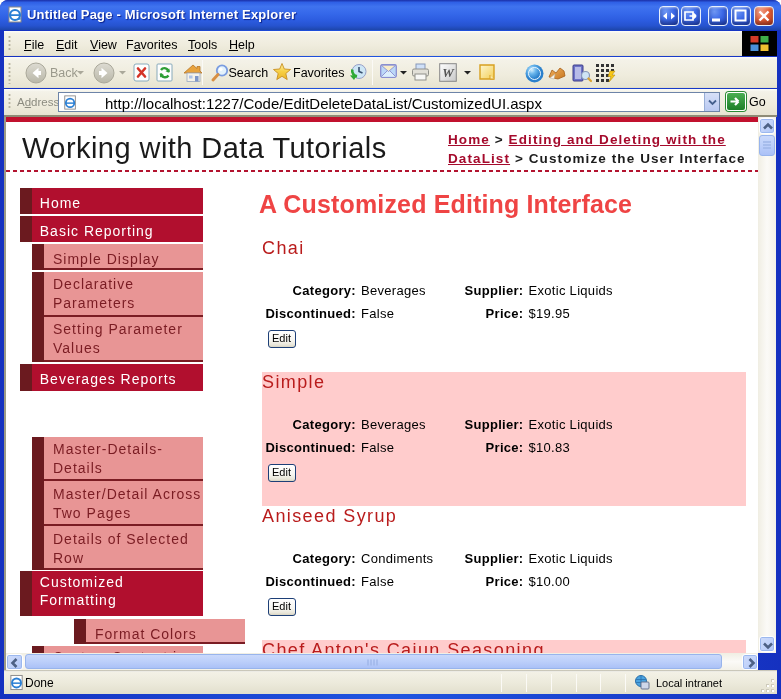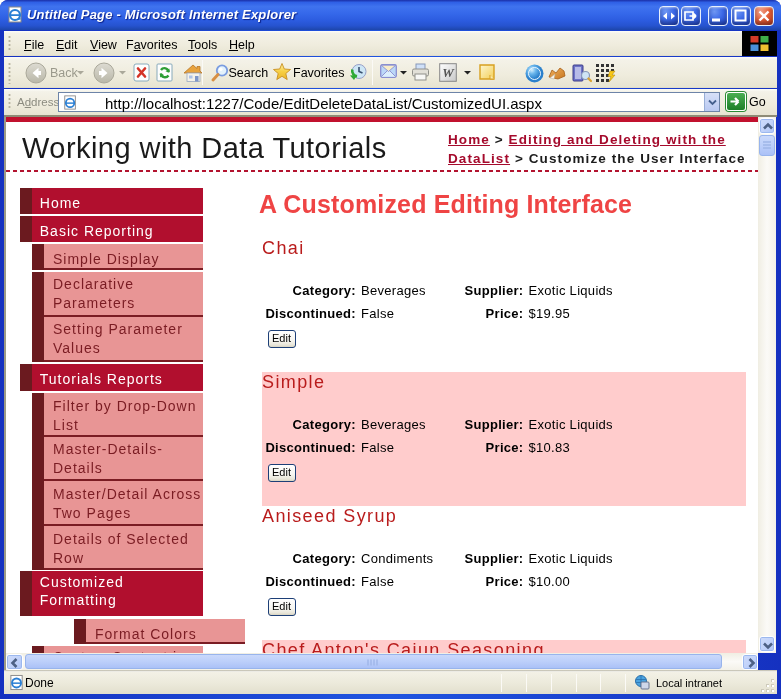--- a/index.html
+++ b/index.html
@@ -8,21 +8,21 @@
 .abs { position:absolute; }
 
 
 #frame { position:absolute; left:0; top:0; width:781px; height:699px;
   background:linear-gradient(90deg,#1531c0 0%,#2055e0 50%,#1531c0 100%);
   border-radius:8px 8px 0 0; }
 
 
 #titlebar { position:absolute; left:0; top:0; width:781px; height:30px;
   background:linear-gradient(180deg,#1a2fa8 0%,#2f60e6 8%,#3f73ef 22%,#3568ea 45%,#2c5ce0 68%,#2653cf 86%,#1d46ab 100%);
-  border-radius:8px 8px 0 0;font-style:italic; }
+  border-radius:8px 8px 0 0; }
 #titlebar .ttext { position:absolute; left:27px; top:7px; color:#fff; font-size:13px; font-weight:bold; letter-spacing:0.2px; text-shadow:1px 1px 1px #0a2089; }
 .wbtn { position:absolute; top:6px; width:20px; height:20px; border-radius:4px;
   border:1px solid #e8f0fc;
   background:radial-gradient(circle at 30% 25%, #6f97f2 0%, #3d6ae8 45%, #1f43c0 100%);
   box-shadow:inset 0 -3px 4px rgba(0,0,20,0.35), inset 0 1px 2px rgba(255,255,255,0.5); }
 .wbtn.close { background:radial-gradient(circle at 30% 25%, #f0a088 0%, #e25c35 50%, #bf3a13 100%); }
 .wbtn svg { position:absolute; left:-1px; top:-1px; }
 
 
 .bar { position:absolute; left:4px; width:773px; background:linear-gradient(180deg,#fdfdfa 0%,#f4f2e8 10%,#efecdd 60%,#e7e4d2 100%); }
@@ -359,25 +359,21 @@
   <div class="nav2" style="top:199.5px; height:45px;">
       <div class="blk"></div>
       <div class="txt" style="top:3.5px;">Setting Parameter<br>Values</div>
     </div>
   <div class="nav2" style="top:154.5px; height:45px;">
       <div class="blk"></div>
       <div class="txt" style="top:3.5px;">Declarative<br>Parameters</div>
     </div>
   <div class="nav1" style="top:247px; height:27px;">
       <div class="blk"></div>
-      <div class="txt" style="top:6px;">Tutorials Reports</div>
-    </div>
-  <div class="nav2" style="top:276px; height:43.5px;">
-      <div class="blk"></div>
-      <div class="txt" style="top:3.5px;">Filter by Drop-Down<br>List</div>
+      <div class="txt" style="top:6px;">Beverages Reports</div>
     </div>
   <div class="nav2" style="top:319.5px; height:44.8px;">
       <div class="blk"></div>
       <div class="txt" style="top:3.5px;">Master-Details-<br>Details</div>
     </div>
   <div class="nav2" style="top:364.3px; height:44.9px;">
       <div class="blk"></div>
       <div class="txt" style="top:3.5px;">Master/Detail Across<br>Two Pages</div>
     </div>
   <div class="nav2" style="top:409.2px; height:43.5px;">

